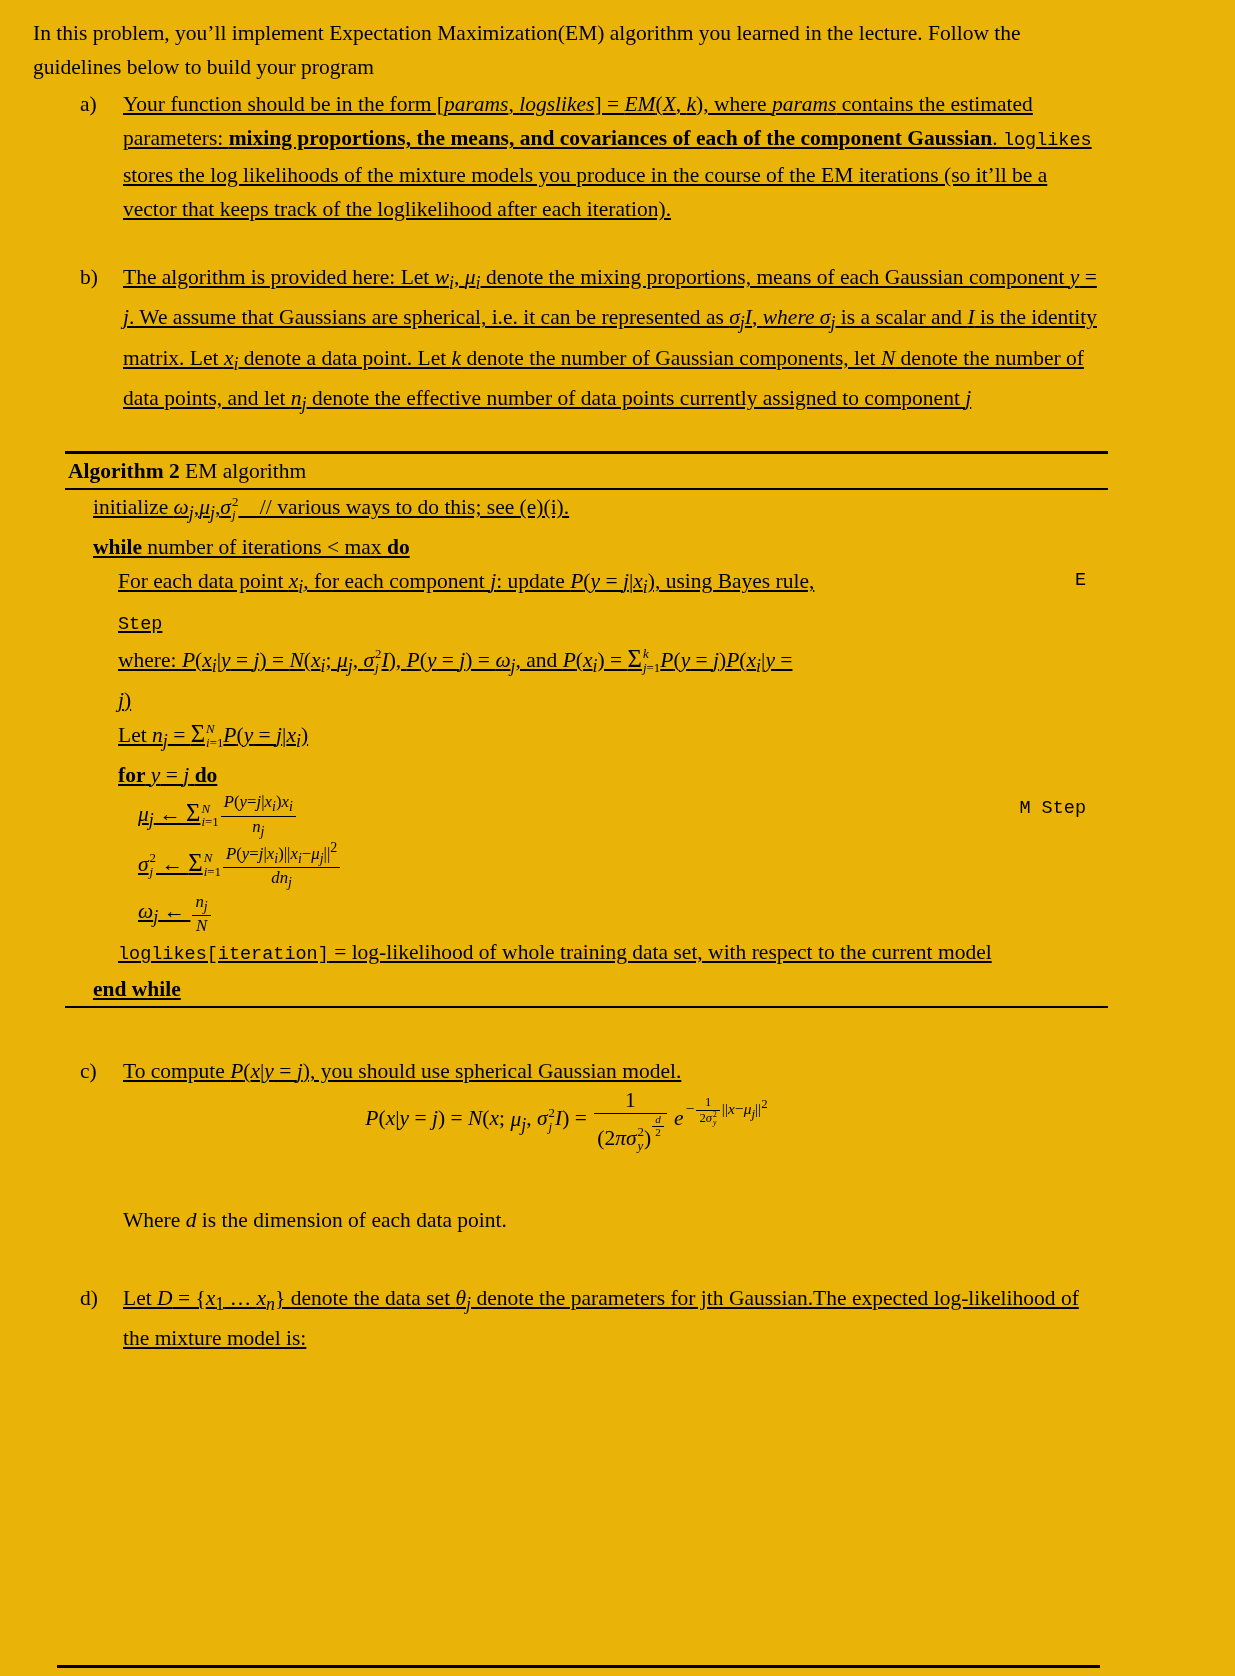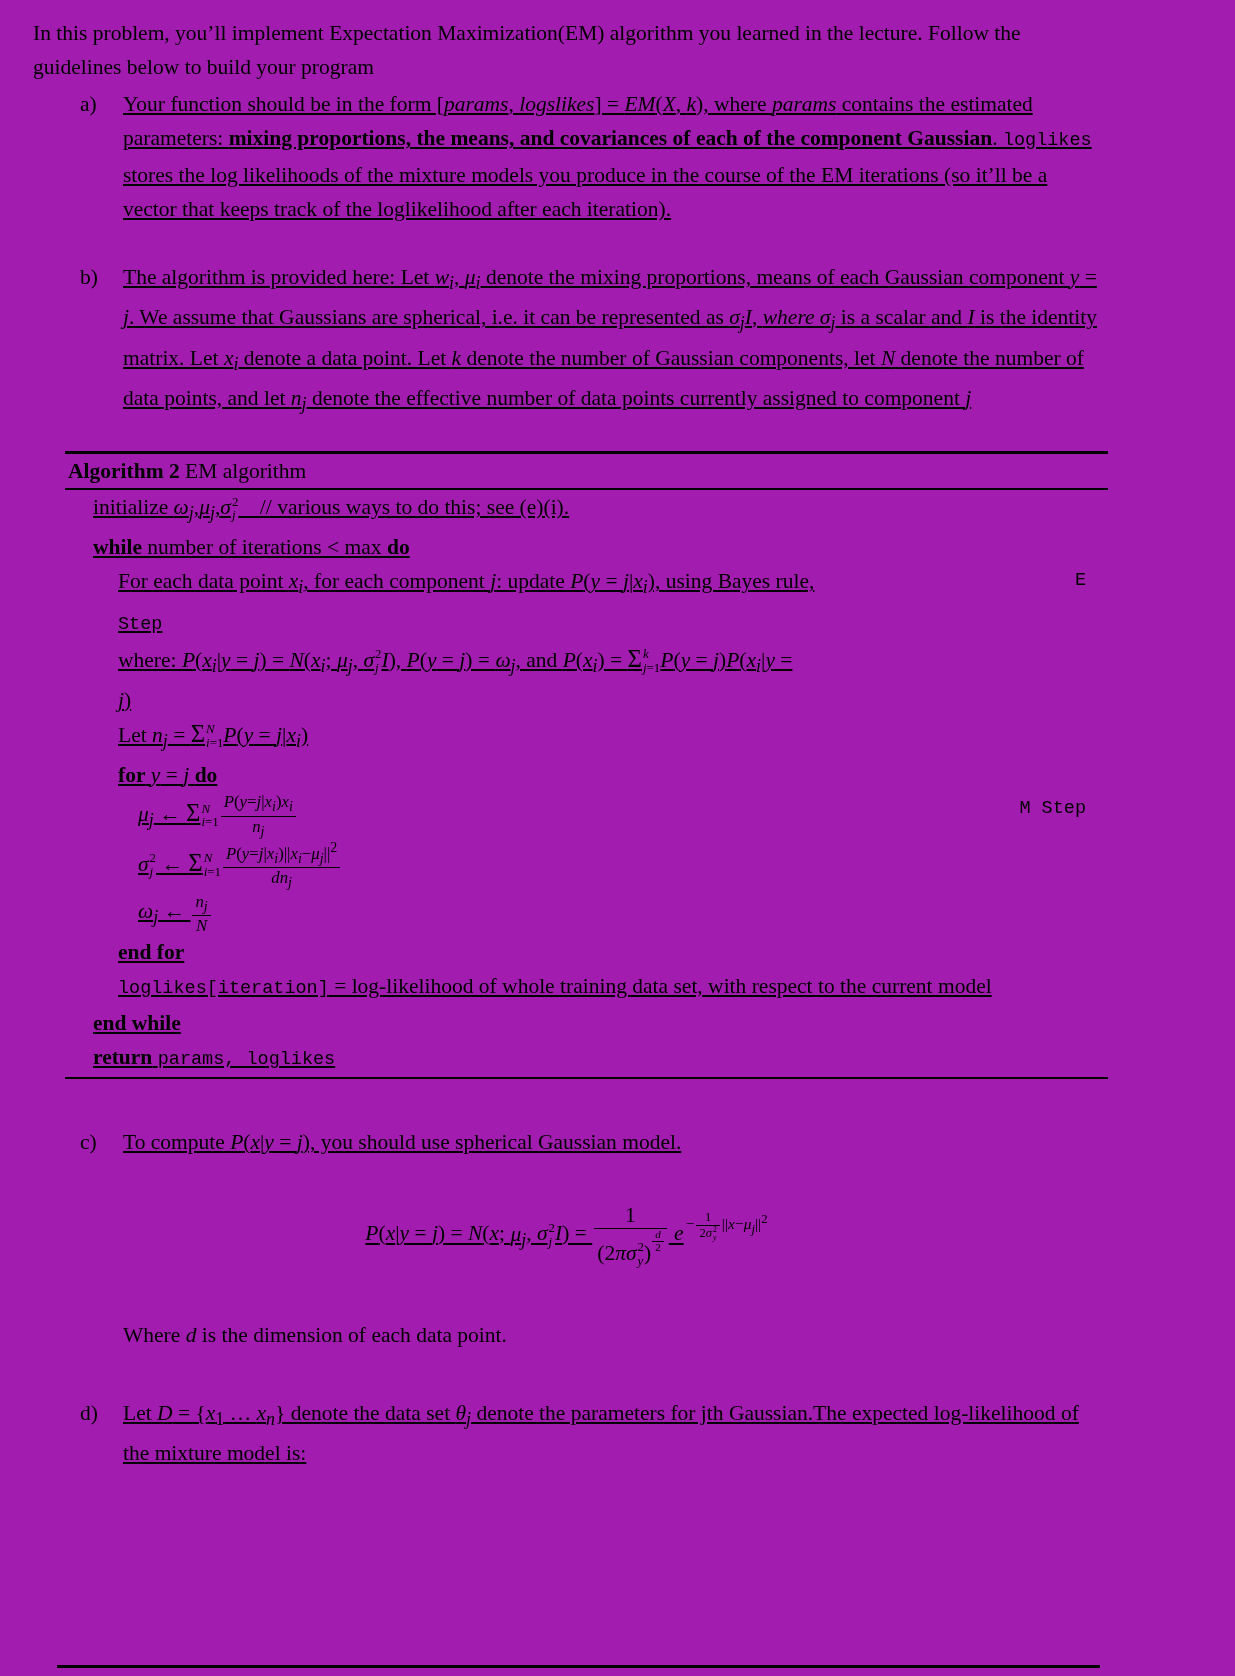--- a/index.html
+++ b/index.html
@@ -1,18 +1,18 @@
 <!DOCTYPE html>
 <html><head>
 <meta charset="utf-8">
 <style>
   html,body{margin:0;padding:0;background:#ffffff;}
   .page{
     width:1235px;min-height:1676px;box-sizing:border-box;position:relative;
-    background:#a21caf;color:#000;
+    background:#eab308;color:#000;
     padding:16px 135px 0 33px;
     font-family:"Liberation Serif",serif;
     font-size:21.5px;line-height:34px;
   }
   i{font-style:italic;}
   b{font-weight:bold;}
   .code{font-family:"Liberation Mono","DejaVu Sans Mono",monospace;font-size:0.86em;}
   .li{display:flex;margin-left:47px;}
   .li .lbl{flex:0 0 43px;}
   .li .content{flex:1;text-decoration:underline;}
@@ -36,21 +36,21 @@
   .ss{display:inline-block;text-align:left;vertical-align:-0.38em;line-height:1.05;font-size:0.6em;margin-left:1px;}
   .ss>span{display:block;}
   .frac{display:inline-block;vertical-align:middle;text-align:center;line-height:1.15;font-size:0.78em;margin:0 2px;}
   .frac>.fn{display:block;border-bottom:1.4px solid #000;padding:0 3px;}
   .frac>.fd{display:block;padding:0 3px;}
   .frac.big{font-size:1em;}
   .frac.supfrac{font-size:0.52em;vertical-align:0.8em;line-height:1.05;margin:0 0 0 1px;}
   .frac.supfrac>.fn{border-bottom:1px solid #000;padding:0 1px;}
   .frac.tiny{font-size:0.82em;vertical-align:middle;}
   .exp{display:inline-block;vertical-align:0.72em;font-size:0.72em;margin-left:2px;line-height:1;}
-  .formula{margin-top:44px;text-align:center;text-decoration:underline;}
+  .formula{text-align:center;}
   .where-line{margin-top:50px;margin-left:90px;}
   .bottom-rule{position:absolute;left:57px;bottom:8px;width:1043px;height:3px;background:#000;}
 </style>
 </head>
 <body>
 
 <div class="page">
 
   <p class="para" style="margin:0;">In this problem, you’ll implement Expectation Maximization(EM) algorithm you learned in the lecture. Follow the guidelines below to build your program</p>
 
@@ -75,24 +75,22 @@
       <div class="al ind1"><span><b>while</b> number of iterations &lt; max <b>do</b></span></div>
       <div class="al ind2"><span>For each data point <i>x<sub>i</sub></i>, for each component <i>j</i>: update <i>P</i>(<i>y</i> = <i>j</i>|<i>x<sub>i</sub></i>), using Bayes rule,</span><span class="rlabel code">E</span></div>
       <div class="al ind2"><span><span class="code">Step</span></span></div>
       <div class="al ind2"><span>where: <i>P</i>(<i>x<sub>i</sub></i>|<i>y</i> = <i>j</i>) = <i>N</i>(<i>x<sub>i</sub></i>; <i>μ<sub>j</sub></i>, <i>σ</i><span class="ss"><span>2</span><span><i>j</i></span></span><i>I</i>), <i>P</i>(<i>y</i> = <i>j</i>) = <i>ω<sub>j</sub></i>, and <i>P</i>(<i>x<sub>i</sub></i>) = <span class="sum">Σ</span><span class="ss"><span><i>k</i></span><span><i>j</i>=1</span></span><i>P</i>(<i>y</i> = <i>j</i>)<i>P</i>(<i>x<sub>i</sub></i>|<i>y</i> =</span></div>
       <div class="al ind2"><span><i>j</i>)</span></div>
       <div class="al ind2"><span>Let <i>n<sub>j</sub></i> = <span class="sum">Σ</span><span class="ss"><span><i>N</i></span><span><i>i</i>=1</span></span><i>P</i>(<i>y</i> = <i>j</i>|<i>x<sub>i</sub></i>)</span></div>
       <div class="al ind2"><span><b>for</b> <i>y</i> = <i>j</i> <b>do</b></span></div>
       <div class="al ind3"><span><i>μ<sub>j</sub></i> ← <span class="sum">Σ</span><span class="ss"><span><i>N</i></span><span><i>i</i>=1</span></span><span class="frac"><span class="fn"><i>P</i>(<i>y</i>=<i>j</i>|<i>x<sub>i</sub></i>)<i>x<sub>i</sub></i></span><span class="fd"><i>n<sub>j</sub></i></span></span></span><span class="rlabel code">M Step</span></div>
       <div class="al ind3"><span><i>σ</i><span class="ss"><span>2</span><span><i>j</i></span></span> ← <span class="sum">Σ</span><span class="ss"><span><i>N</i></span><span><i>i</i>=1</span></span><span class="frac"><span class="fn"><i>P</i>(<i>y</i>=<i>j</i>|<i>x<sub>i</sub></i>)||<i>x<sub>i</sub></i>−<i>μ<sub>j</sub></i>||<sup>2</sup></span><span class="fd"><i>dn<sub>j</sub></i></span></span></span></div>
       <div class="al ind3"><span><i>ω<sub>j</sub></i> ← <span class="frac"><span class="fn"><i>n<sub>j</sub></i></span><span class="fd"><i>N</i></span></span></span></div>
-      <div class="al ind2"><span><b>end for</b></span></div>
       <div class="al ind2"><span><span class="code">loglikes[iteration]</span> = log-likelihood of whole training data set, with respect to the current model</span></div>
       <div class="al ind1"><span><b>end while</b></span></div>
-      <div class="al ind1"><span><b>return</b> <span class="code">params, loglikes</span></span></div>
     </div>
     <div class="rule mid"></div>
   </div>
 
   <div class="li item-c">
     <span class="lbl">c)</span>
     <div class="content">To compute <i>P</i>(<i>x</i>|<i>y</i> = <i>j</i>), you should use spherical Gaussian model.</div>
   </div>
 
   <div class="formula"><i>P</i>(<i>x</i>|<i>y</i> = <i>j</i>) = <i>N</i>(<i>x</i>; <i>μ<sub>j</sub></i>, <i>σ</i><span class="ss"><span>2</span><span><i>j</i></span></span><i>I</i>) = <span class="frac big"><span class="fn">1</span><span class="fd">(2<i>πσ</i><span class="ss"><span>2</span><span><i>y</i></span></span>)<span class="frac supfrac"><span class="fn"><i>d</i></span><span class="fd">2</span></span></span></span>&nbsp;<i>e</i><span class="exp">−<span class="frac tiny"><span class="fn">1</span><span class="fd">2<i>σ</i><span class="ss"><span>2</span><span><i>y</i></span></span></span></span>||<i>x</i>−<i>μ<sub>j</sub></i>||<sup>2</sup></span></div>

